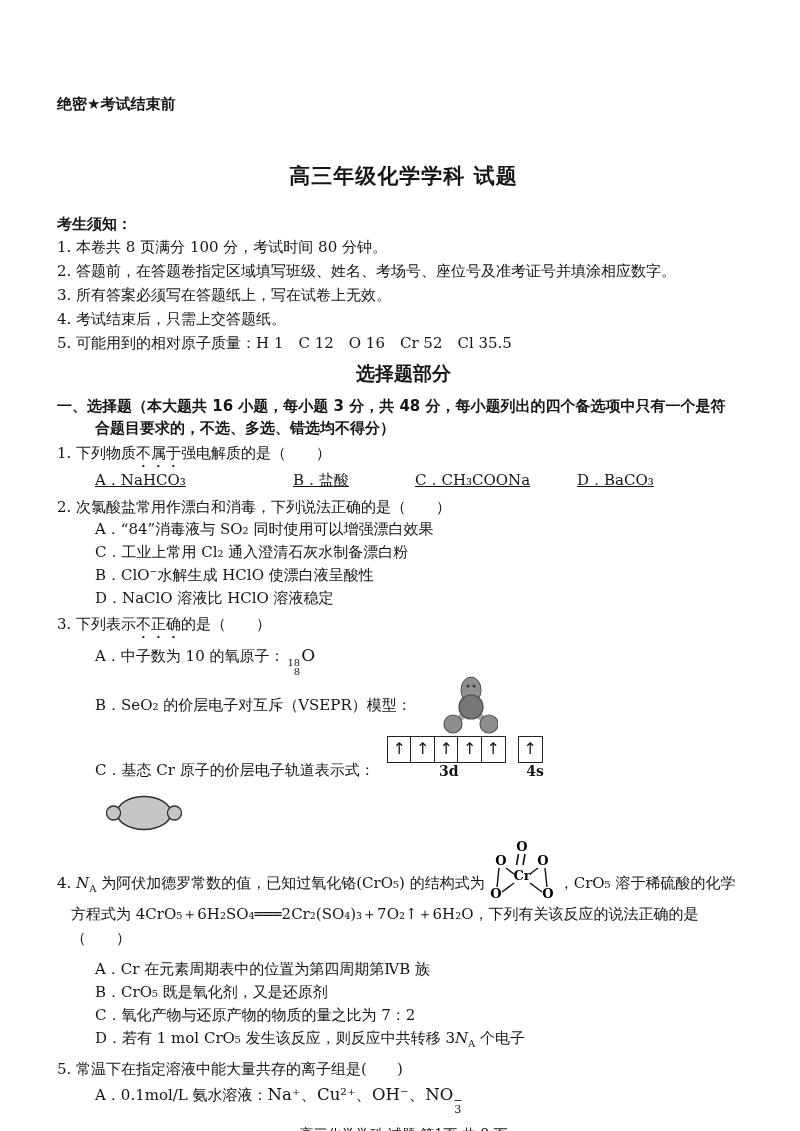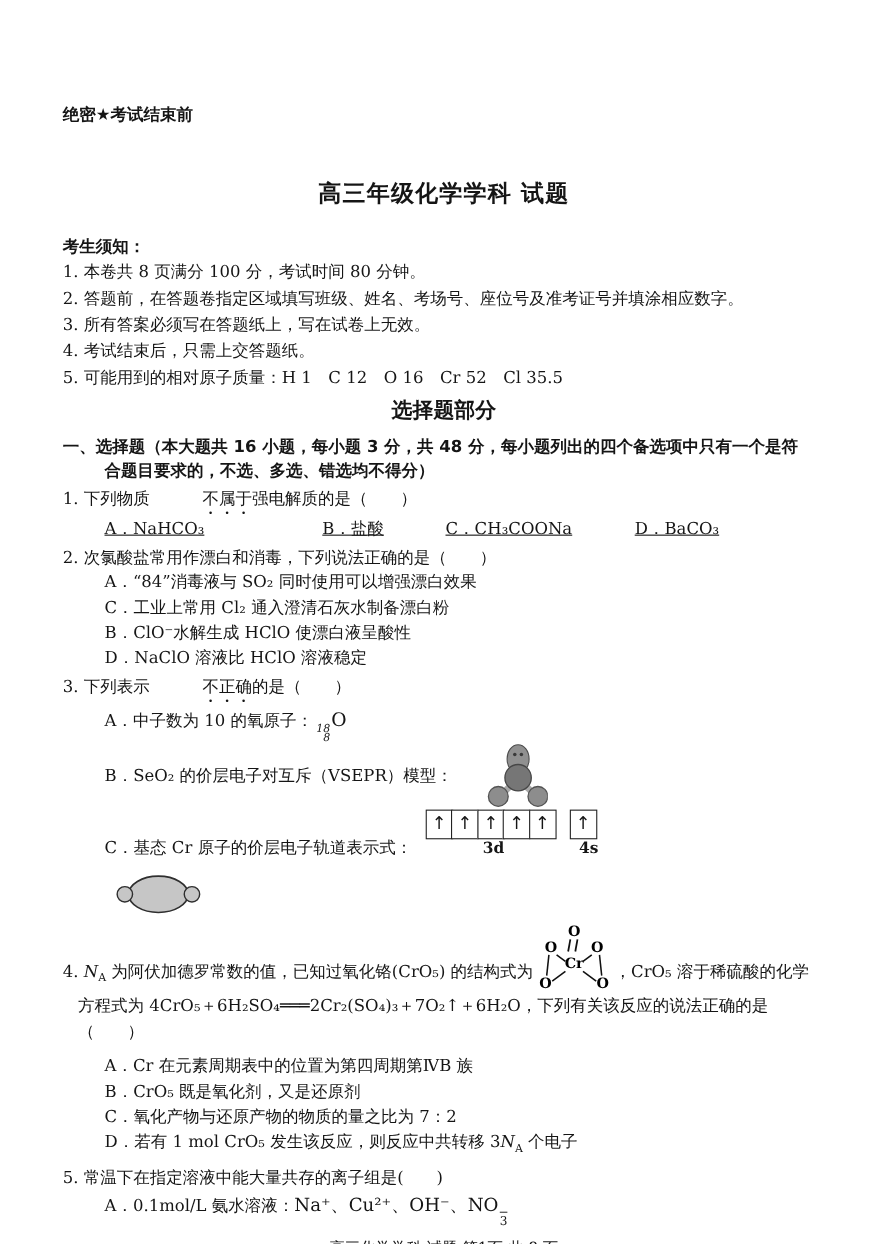--- a/index.html
+++ b/index.html
@@ -13,27 +13,27 @@
   .title{margin-top:48px;text-align:center;font-weight:700;font-size:21px;letter-spacing:1px;}
   .notice-head{margin-top:23px;font-weight:700;font-size:15px;line-height:22px;}
   .nitem{line-height:24px;}
   .part-title{margin-top:5px;text-align:center;font-weight:700;font-size:19px;line-height:26px;}
   .instr1{margin-top:9px;font-weight:700;line-height:22px;}
   .instr2{font-weight:700;line-height:22px;padding-left:38px;}
   .stem{line-height:22px;margin-top:3px;}
   .opt{padding-left:38px;line-height:23px;}
   .optrow{position:relative;height:22px;}
   .optrow span{position:absolute;top:0;white-space:nowrap;text-decoration:underline;}
-  .oa{left:38px}.ob{left:236px}.oc{left:348px}.od{left:520px}
-  .emph{text-emphasis:filled dot;text-emphasis-position:under right;margin-left:48px;
+  .oa{left:38px}.ob{left:236px}.oc{left:358px}.od{left:520px}
+  .emph{text-emphasis:filled dot;text-emphasis-position:under right;
         -webkit-text-emphasis:filled dot;-webkit-text-emphasis-position:under right;}
   .flexline{display:flex;align-items:center;padding-left:38px;gap:24px;}
   .flexbottom{display:flex;align-items:flex-end;padding-left:38px;}
   .isotope{display:inline-flex;flex-direction:column;align-items:flex-end;
-           font-size:10px;line-height:9px;vertical-align:-5px;margin:0 1px 0 3px;font-style:italic;}
+           font-size:10px;line-height:9px;vertical-align:-5px;margin:0 1px 0 3px;}
   .bigO{font-size:17px;}
   
   .orb{display:inline-block;margin-left:12px;}
   .orb-row{display:flex;}
   .obox{display:inline-block;width:25px;height:27px;border:1.5px solid #222;
         box-sizing:border-box;text-align:center;line-height:24px;font-size:16px;
         font-family:"DejaVu Sans","Liberation Sans",sans-serif;background:#fff;}
   .orb-row .obox + .obox{margin-left:-1.5px;}
   .orb-gap{width:12px;}
   .orb-labels{display:flex;font-weight:700;font-size:14px;line-height:17px;}

